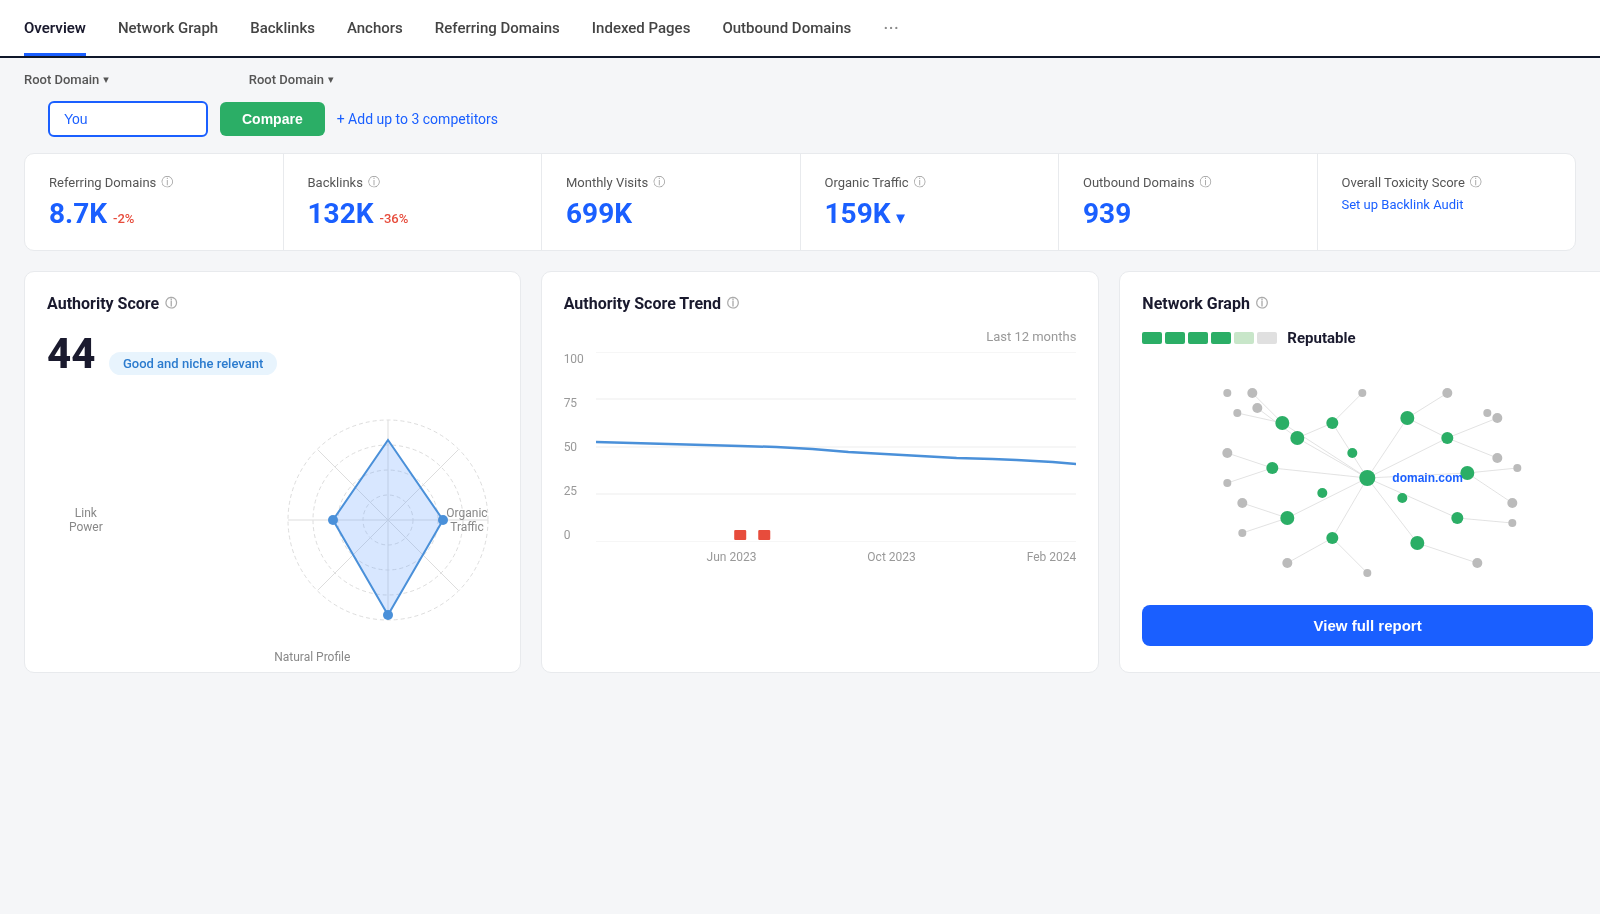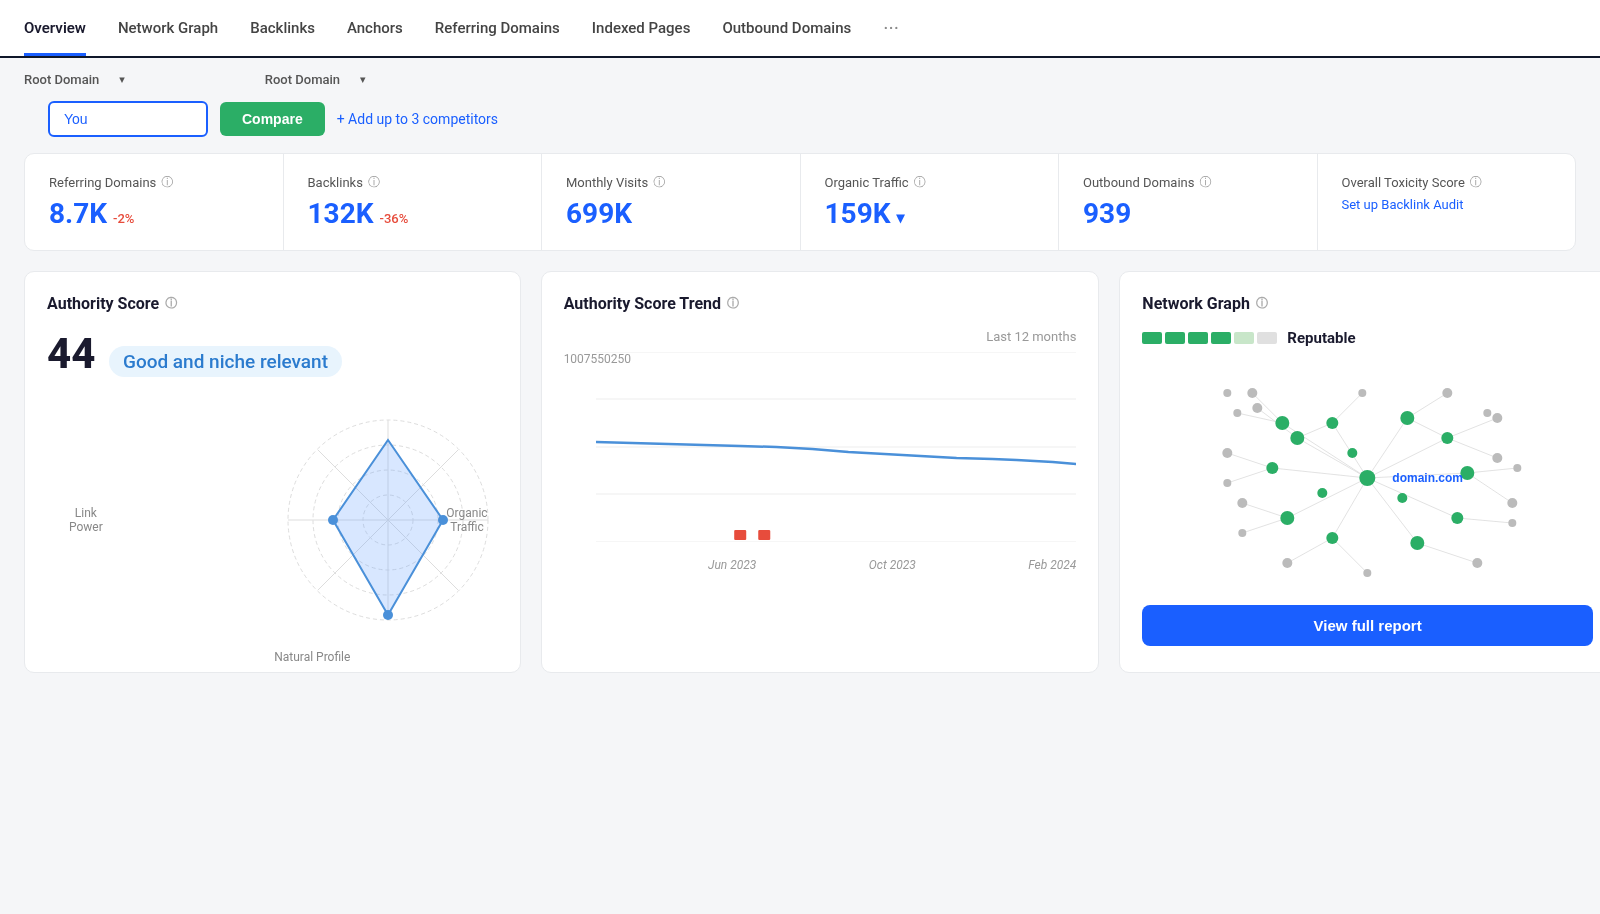--- a/index.html
+++ b/index.html
@@ -3,21 +3,21 @@
   <meta charset="utf-8">
   <style>
     * { box-sizing: border-box; margin: 0; padding: 0; }
     body { font-family: -apple-system, BlinkMacSystemFont, 'Segoe UI', Roboto, sans-serif; background: #f5f6f8; color: #1a1a2e; font-size: 14px; }
 
     
     .top-nav { background: #fff; border-bottom: 2px solid #0f172a; padding: 0 24px; display: flex; align-items: center; gap: 32px; }
     .nav-item { padding: 16px 0; font-size: 15px; font-weight: 500; color: #444; cursor: pointer; border-bottom: 3px solid transparent; margin-bottom: -2px; }
     .nav-item.active { color: #1a1a2e; border-bottom: 3px solid #1a5fff; font-weight: 600; }
     .nav-dots { font-size: 20px; color: #888; cursor: pointer; padding: 16px 0; }
-    .dropdown-label { font-size: 13px; color: #555; display: flex; align-items: center; gap: 20px; cursor: pointer; font-weight: 500; }
+    .dropdown-label { font-size: 13px; color: #555; display: flex; align-items: center; gap: 4px; cursor: pointer; font-weight: 500; }
     .dropdown-label .arrow { font-size: 11px; }
 
     
     .inputs-row { background: #f5f6f8; padding: 4px 24px 16px; display: flex; align-items: center; gap: 12px; }
     .you-input { border: 2px solid #1a5fff; border-radius: 6px; padding: 8px 14px; font-size: 14px; color: #1a5fff; background: #fff; width: 160px; outline: none; }
     .competitor-input-wrapper { position: relative; display: flex; align-items: center; }
     .competitor-dot { width: 10px; height: 10px; border-radius: 50%; background: #bbb; position: absolute; left: 10px; }
     .competitor-input-field { border: 1.5px solid #ddd; border-radius: 6px; padding: 8px 14px 8px 28px; font-size: 14px; color: #999; background: #fff; width: 200px; outline: none; }
     .compare-btn { background: #2bae66; color: #fff; border: none; border-radius: 6px; padding: 9px 22px; font-size: 14px; font-weight: 600; cursor: pointer; }
     .add-competitors-link { color: #1a5fff; font-size: 14px; cursor: pointer; display: flex; align-items: center; gap: 4px; }
@@ -37,34 +37,34 @@
     .cards-row { display: flex; gap: 20px; padding: 0 24px 24px; align-items: stretch; }
 
     
     .card { background: #fff; border-radius: 10px; border: 1.5px solid #e8eaed; padding: 22px; flex: 1; }
 
     
     .authority-card { flex: 0 0 32%; }
     .card-title { font-size: 16px; font-weight: 700; color: #1a1a2e; display: flex; align-items: center; gap: 6px; margin-bottom: 16px; }
     .card-info { font-size: 12px; color: #aaa; cursor: pointer; }
     .authority-score-number { font-size: 42px; font-weight: 800; color: #1a1a2e; display: inline-block; margin-right: 10px; }
-    .authority-badge { background: #e8f4fd; color: #2b7bce; border-radius: 20px; padding: 4px 14px; font-size: 19px; font-weight: 500; display: inline-block; }
+    .authority-badge { background: #e8f4fd; color: #2b7bce; border-radius: 20px; padding: 4px 14px; font-size: 13px; font-weight: 500; display: inline-block; }
     .radar-container { display: flex; justify-content: flex-end; align-items: center; position: relative; margin-top: 10px; }
     .radar-label { font-size: 12px; color: #888; position: absolute; text-align: center; }
     .radar-label.link-power { left: 22px; top: 50%; transform: translateY(-50%); }
     .radar-label.organic-traffic { right: 10px; top: 50%; transform: translateY(-50%); }
     .radar-label.natural-profile { bottom: -8px; left: 50%; transform: translateX(-50%); margin-left: 40px; }
 
     
     .trend-card { flex: 0 0 36%; }
     .trend-subtitle { font-size: 13px; color: #999; text-align: right; margin-bottom: 8px; }
     .chart-area { position: relative; height: 220px; }
-    .chart-y-labels { position: absolute; left: 0; top: 0; bottom: 30px; display: flex; flex-direction: row; justify-content: space-between; font-size: 12px; color: #999; }
+    .chart-y-labels { position: absolute; left: 0; top: 0; bottom: 30px; display: flex; flex-direction: column; justify-content: space-between; font-size: 12px; color: #999; }
     .chart-content { position: absolute; left: 32px; right: 0; top: 0; bottom: 30px; }
-    .chart-x-labels { position: absolute; left: 32px; right: 0; bottom: 0; display: flex; justify-content: space-between; font-size: 12px; color: #999; font-style: italic; }
+    .chart-x-labels { position: absolute; left: 32px; right: 0; bottom: 8px; display: flex; justify-content: space-between; font-size: 12px; color: #999; }
 
     
     .network-card { flex: 0 0 32%; }
     .reputable-badge { display: flex; align-items: center; gap: 10px; margin-bottom: 16px; }
     .reputable-bar { display: flex; gap: 3px; }
     .rep-seg { width: 20px; height: 12px; border-radius: 2px; }
     .rep-seg.filled { background: #2bae66; }
     .rep-seg.empty { background: #e0e0e0; }
     .reputable-label { font-size: 15px; font-weight: 700; color: #1a1a2e; }
     .network-graph-area { position: relative; height: 230px; background: #fff; overflow: hidden; }

